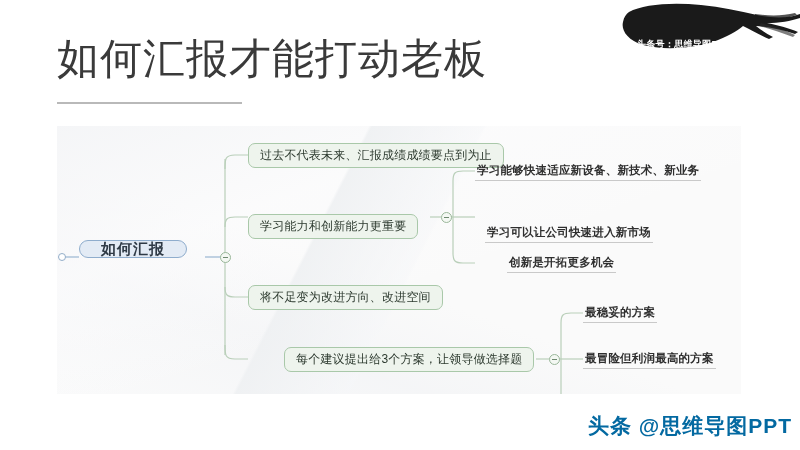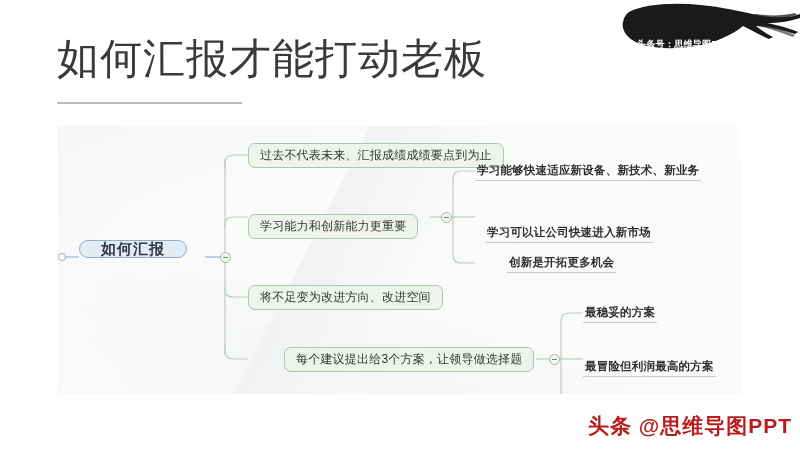--- a/index.html
+++ b/index.html
@@ -148,21 +148,21 @@
     background: #ffffff;
   }
 
   
   #footer-watermark {
     position: absolute;
     left: 588px;
     top: 412px;
     font-size: 21px;
     font-weight: bold;
-    color: #b91c1c;
+    color: #0369a1;
     letter-spacing: 1px;
     white-space: nowrap;
     text-shadow: 1px 1px 0 rgba(255,255,255,0.9);
   }
 </style>
 </head>
 <body>
 
 <div id="slide-title">如何汇报才能打动老板</div>
 
@@ -253,19 +253,19 @@
   </div>
 
   <div class="node branch-node" style="left:191px; top:221px;margin-left:36px;">
     <span>每个建议提出给3个方案，让领导做选择题</span>
   </div>
   <div class="toggle" style="left:492px; top:228px;"></div>
 
   <div class="node leaf-node" style="left:526px; top:177px;">
     <span>最稳妥的方案</span>
   </div>
-  <div class="node leaf-node" style="left:526px; top:231px;">
+  <div class="node leaf-node" style="left:526px; top:223px;">
     <span>最冒险但利润最高的方案</span>
   </div>
 
 </div>
 
 <div id="footer-watermark">头条 @思维导图PPT</div>
 
 </body></html>

